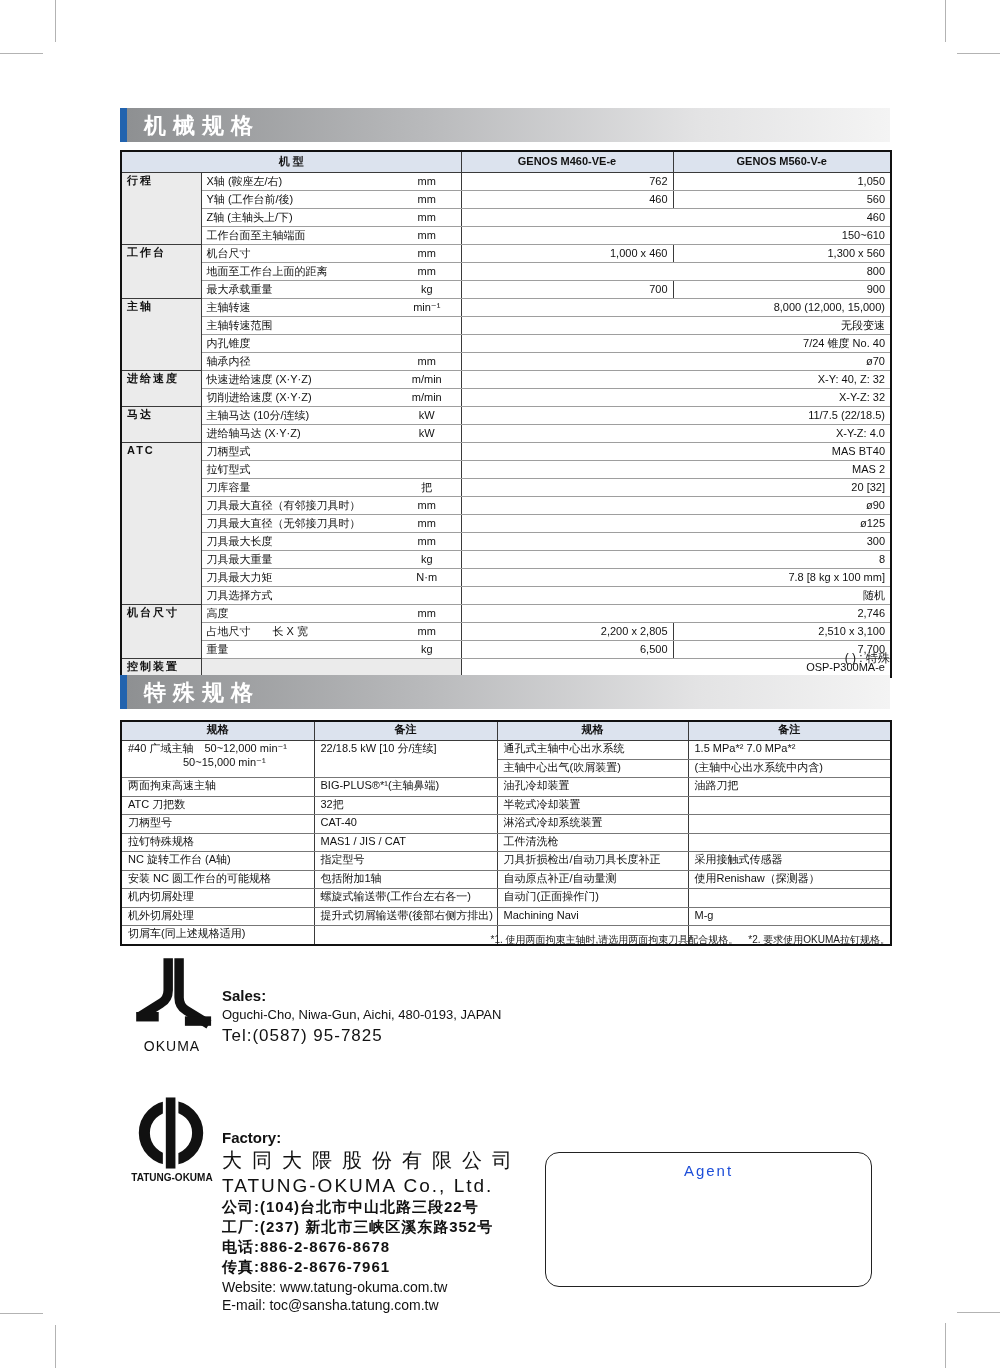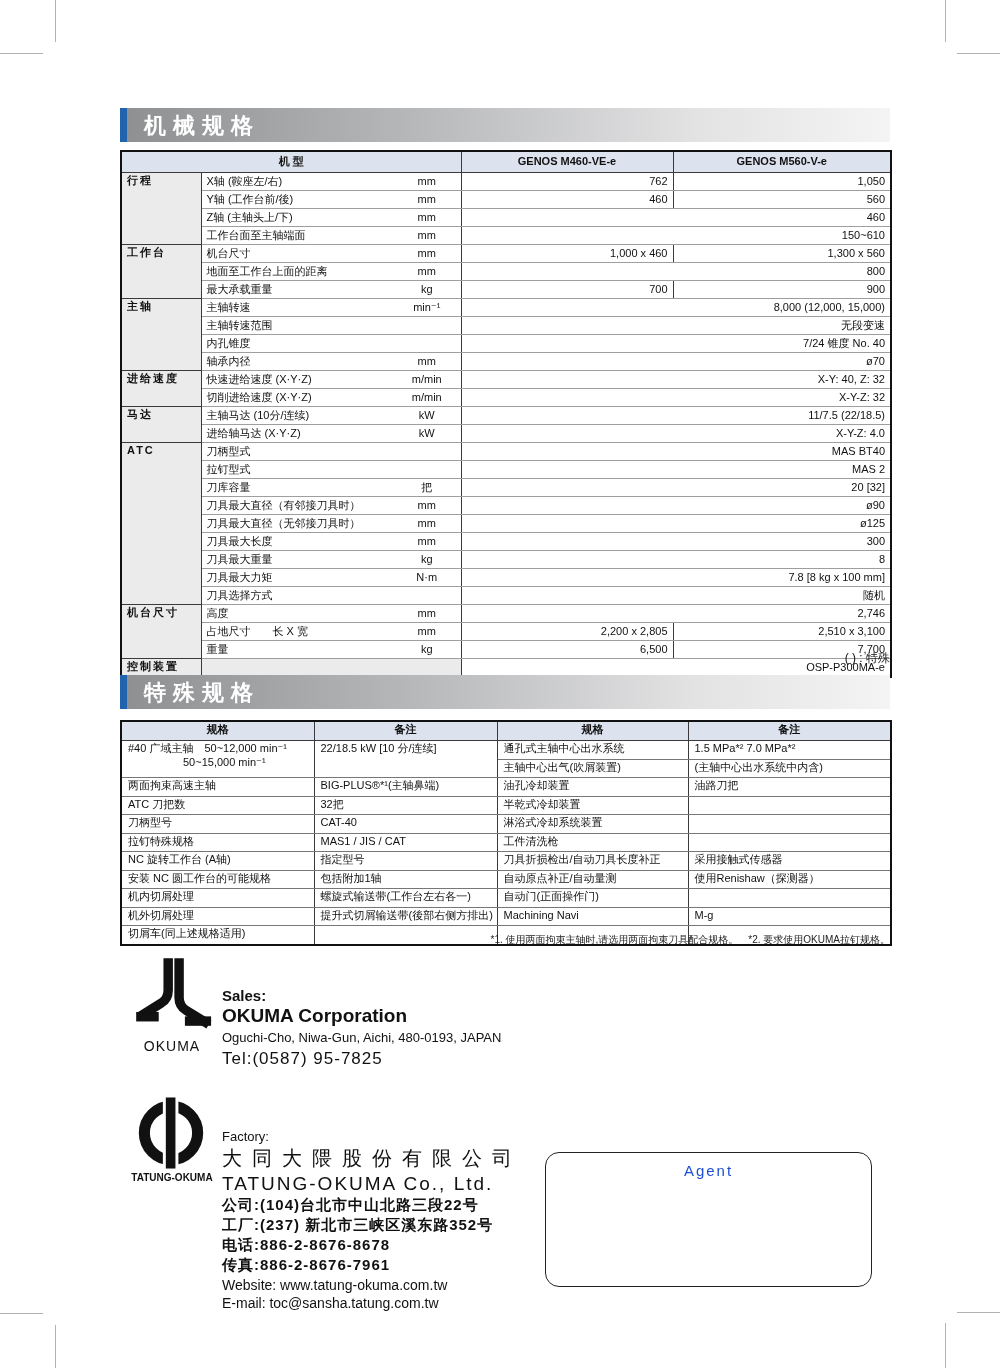--- a/index.html
+++ b/index.html
@@ -45,21 +45,21 @@
                   font-weight:normal;font-size:14px;letter-spacing:1px;}
   .wordmark-tatung{position:absolute;left:118px;top:1172px;width:108px;text-align:center;
                   font-weight:bold;font-size:10px;letter-spacing:0px;}
   .sales-block{position:absolute;left:222px;top:987px;}
   .sales-block .lbl{font-weight:bold;font-size:15px;}
   .sales-block .company{font-weight:bold;font-size:19px;margin-top:1px;}
   .sales-block .addr{font-size:13px;margin-top:3px;}
   .sales-block .tel,.sales-block .fax{font-size:17px;margin-top:4px;letter-spacing:1px;}
 
   .factory-block{position:absolute;left:222px;top:1129px;}
-  .factory-block .lbl{font-weight:normal;font-size:13px;}
+  .factory-block .lbl{font-weight:bold;font-size:15px;}
   .factory-block .cn-name{font-size:20px;letter-spacing:10px;margin-top:1px;white-space:nowrap;}
   .factory-block .en-name{font-size:19px;letter-spacing:2px;margin-top:1px;}
   .factory-block .cnline{font-weight:bold;font-size:15px;margin-top:1px;letter-spacing:1px;}
   .factory-block .weline{font-size:14px;margin-top:2px;}
 
   .agent-box{position:absolute;left:545px;top:1152px;width:325px;height:133px;
              border:1.5px solid #222;border-radius:14px;text-align:center;}
   .agent-box .agent-label{margin-top:9px;font-size:15px;letter-spacing:2px;color:#1d4ed8;}
 </style>
 </head>
@@ -352,21 +352,20 @@
   <svg class="logo-mark" style="left:134px;top:956px" width="80" height="80" viewBox="0 0 110 108">
     <path d="M47 2 V46 Q47 58 37 64 L7 83" stroke="#111" stroke-width="13" fill="none"></path>
     <path d="M62 2 V56 Q62 68 72 74 L103 93" stroke="#111" stroke-width="13" fill="none"></path>
     <path d="M3 76 H34 V89 H3 Z" fill="#111"></path>
     <path d="M70 82 H106 V95 H70 Z" fill="#111"></path>
   </svg>
   <div class="wordmark-okuma">OKUMA</div>
 
   <div class="sales-block">
     <div class="lbl">Sales:</div>
-    <div class="company">OKUMA Corporation</div>
     <div class="addr">Oguchi-Cho, Niwa-Gun, Aichi, 480-0193, JAPAN</div>
     <div class="tel">Tel:(0587) 95-7825</div>
   </div>
 
   <svg class="logo-mark" style="left:134px;top:1096px" width="74" height="74" viewBox="0 0 100 100">
     <circle cx="50" cy="50" r="36" fill="none" stroke="#111" stroke-width="15"></circle>
     <rect x="41" y="0" width="17" height="100" fill="#111" stroke="#fff" stroke-width="4"></rect>
   </svg>
   <div class="wordmark-tatung">TATUNG-OKUMA</div>
 

